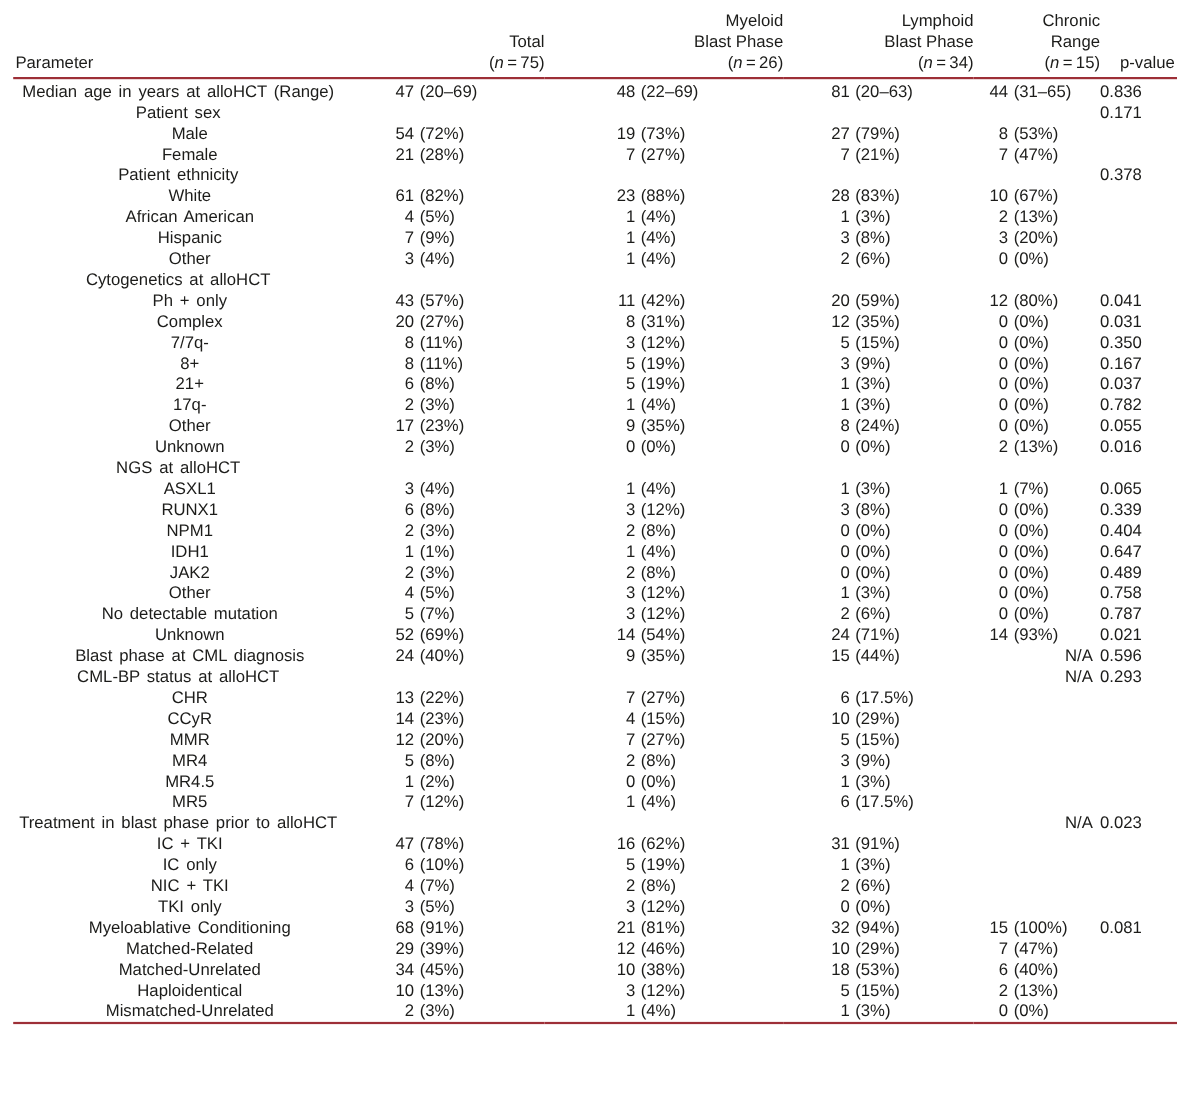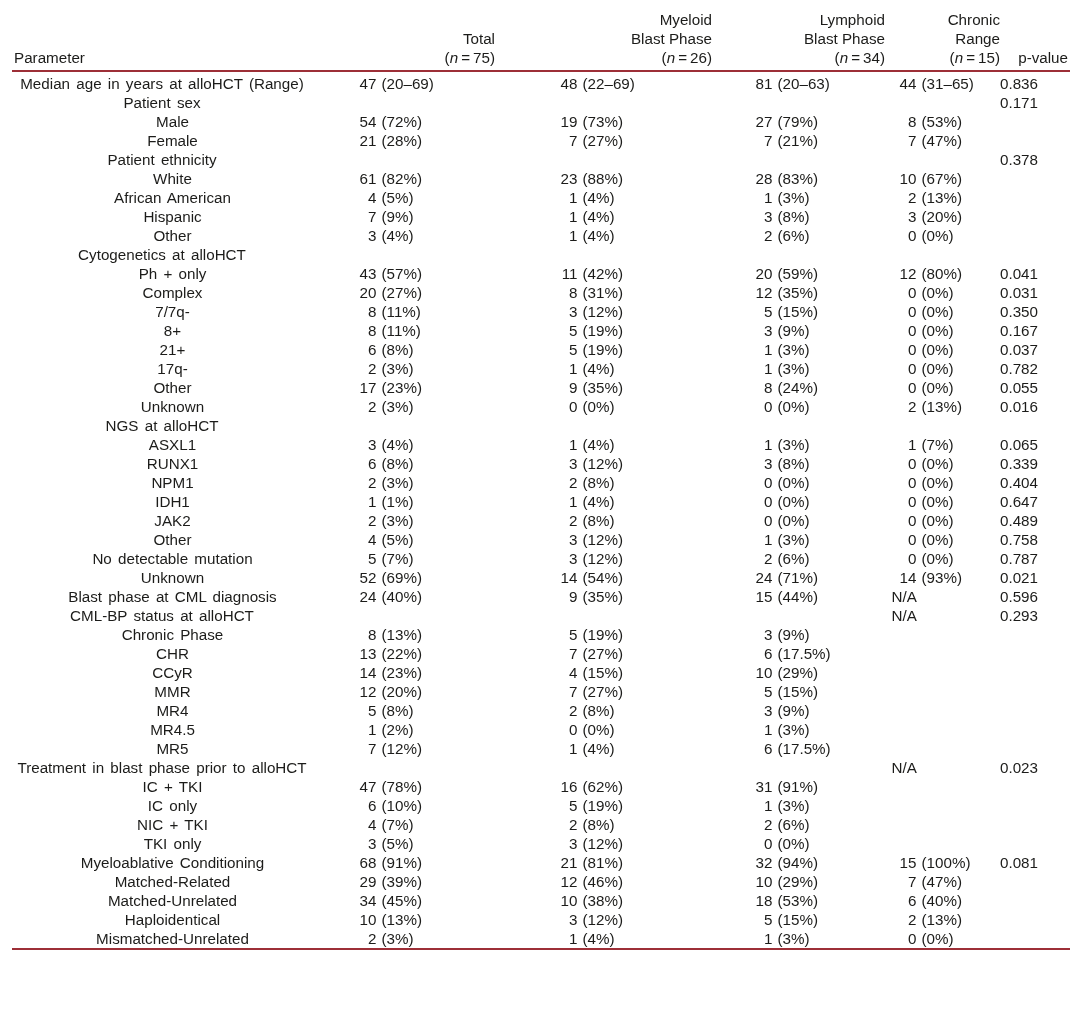--- a/index.html
+++ b/index.html
@@ -51,21 +51,21 @@
   }
   tbody tr:first-child td { padding-top: 2px; }
   td.param { text-align: center; word-spacing: 2px; padding-left: 2px; }
   td.param.indent { padding-left: 23px; margin-top: 12px; }
   td.val { text-align: center; }
   td.pv  { text-align: left; padding-right: 2px; margin-top: 45px; }
 
   .grp { display: inline-flex; width: 102px; text-align: left; }
   .grp .num { width: 25px; text-align: right; flex: none; }
   .grp .pct { margin-left: 5px; flex: none; }
-  .grp.na { display: inline-block; text-align: left; }
+  .grp.na { display: inline-block; text-align: right; }
   i { font-style: italic; }
 </style>
 </head>
 <body>
 
 <div class="page">
 
   <table class="demo">
     <colgroup>
       <col style="width:298px">
@@ -612,37 +612,20 @@
         </tr>
         <tr>
           <td class="param">CML-BP status at alloHCT</td>
           <td class="val"></td>
           <td class="val"></td>
           <td class="val"></td>
           <td class="val"><span class="grp na">N/A</span></td>
           <td class="pv">0.293</td>
         </tr>
         <tr>
-          <td class="param indent">Chronic Phase</td>
-          <td class="val"><span class="grp">
-              <span class="num">8</span>
-              <span class="pct">(13%)</span>
-            </span></td>
-          <td class="val"><span class="grp">
-              <span class="num">5</span>
-              <span class="pct">(19%)</span>
-            </span></td>
-          <td class="val"><span class="grp">
-              <span class="num">3</span>
-              <span class="pct">(9%)</span>
-            </span></td>
-          <td class="val"></td>
-          <td class="pv"></td>
-        </tr>
-        <tr>
           <td class="param indent">CHR</td>
           <td class="val"><span class="grp">
               <span class="num">13</span>
               <span class="pct">(22%)</span>
             </span></td>
           <td class="val"><span class="grp">
               <span class="num">7</span>
               <span class="pct">(27%)</span>
             </span></td>
           <td class="val"><span class="grp">

